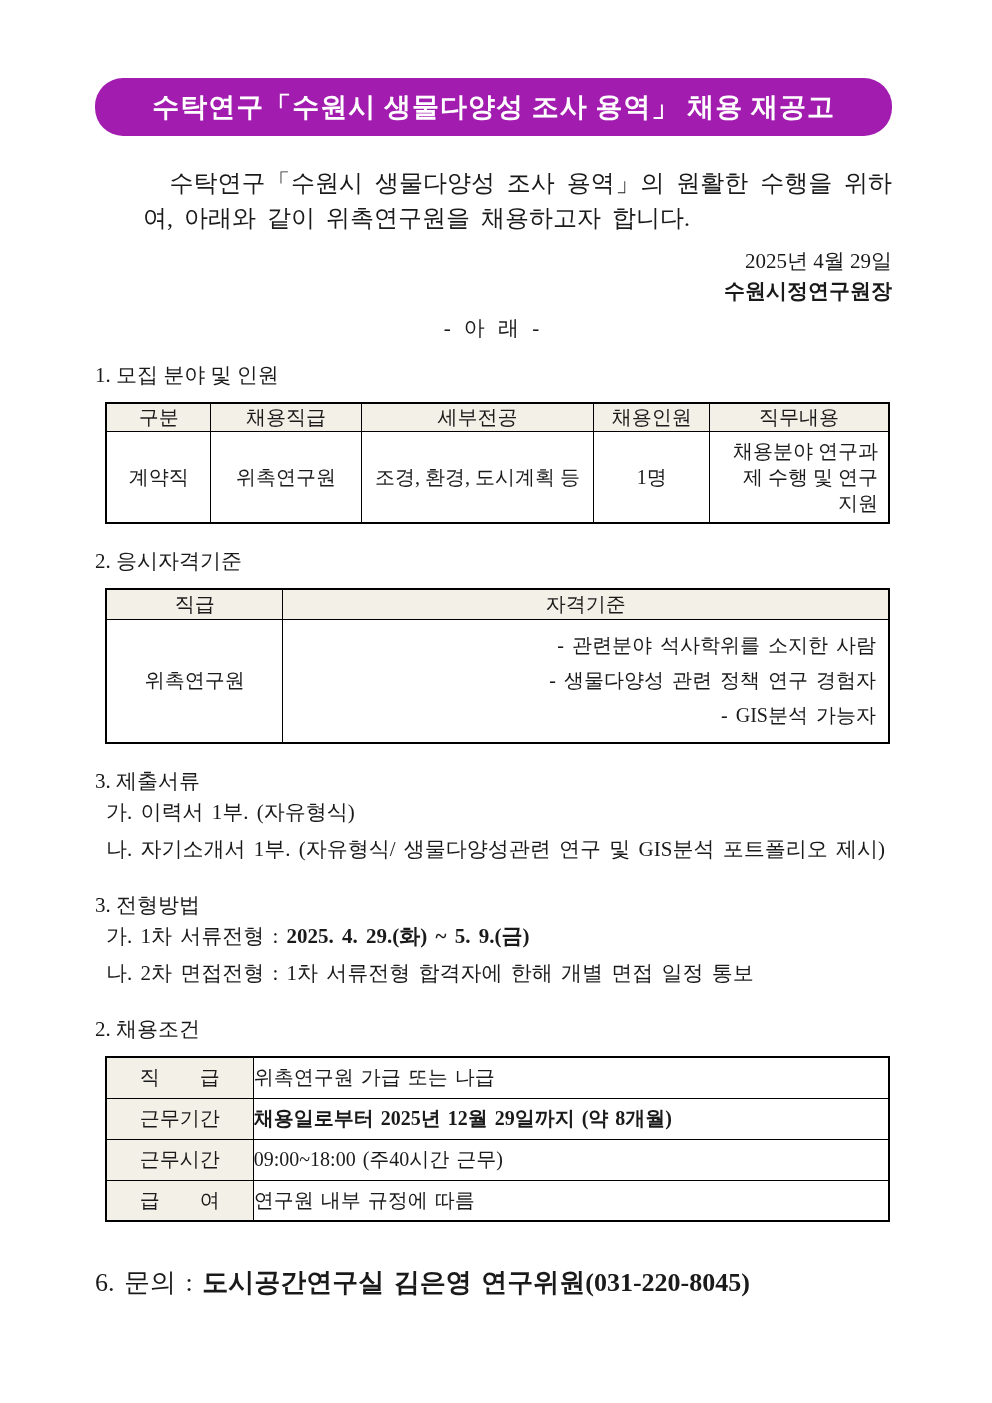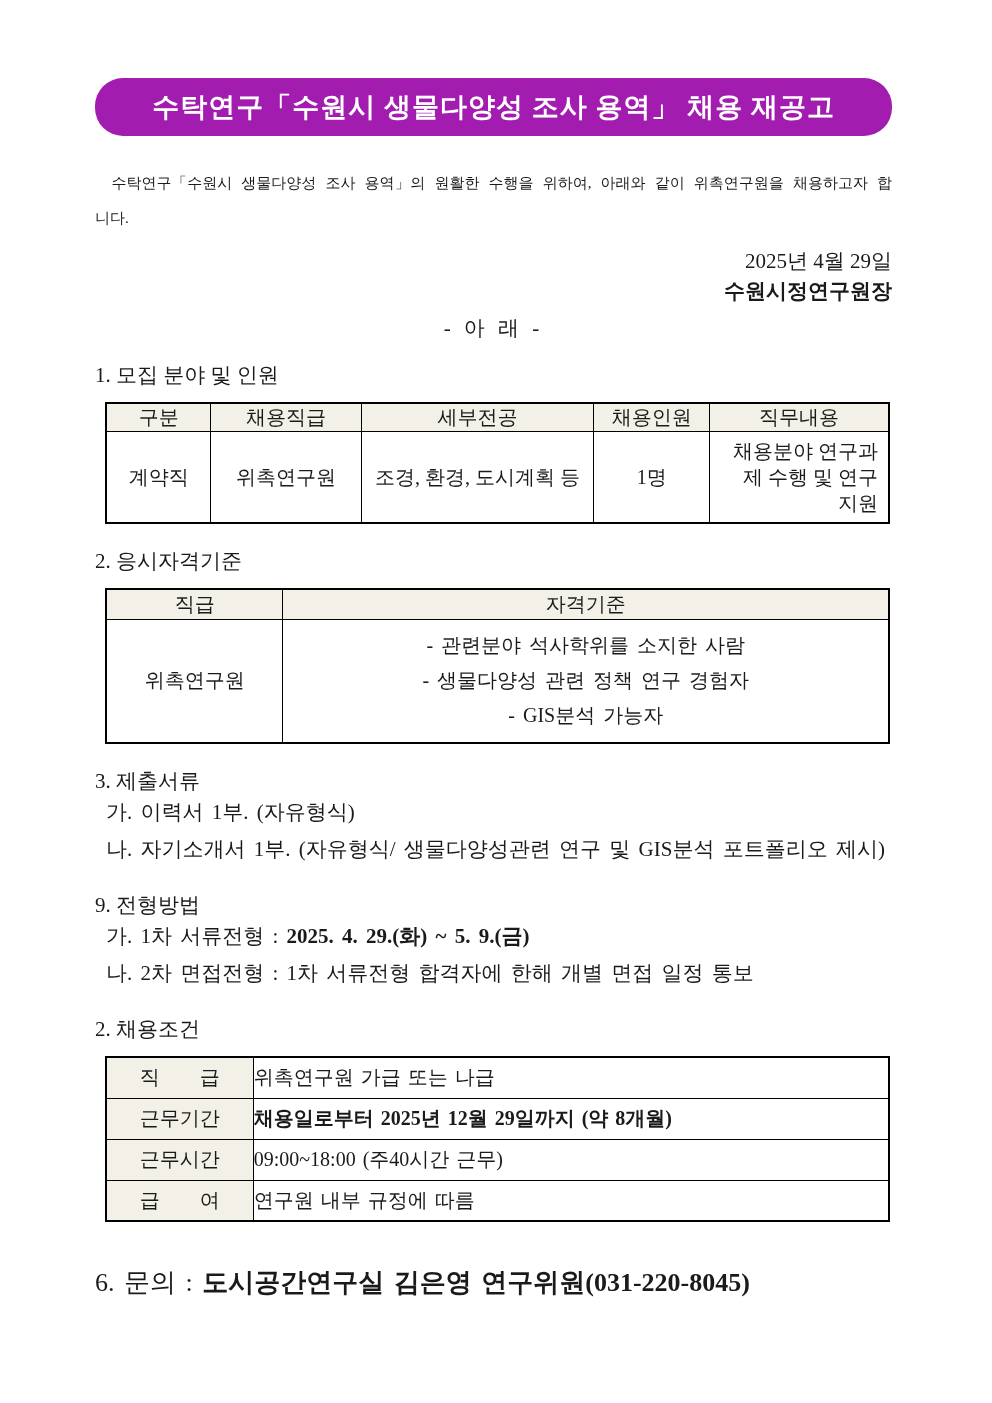--- a/index.html
+++ b/index.html
@@ -27,26 +27,27 @@
   .title-banner .title-text {
     color: #ffffff;
     font-size: 27px;
     font-weight: bold;
     letter-spacing: 1px;
     white-space: nowrap;
   }
 
   
   .intro {
-    font-size: 15px;
+    font-size: 24px;
     line-height: 35px;
     text-align: justify;
     text-indent: 1.1em;
     word-spacing: 5px;
     margin-bottom: 10px;
+    margin-left: 48px;
   }
 
   .right-line { text-align: right; font-size: 21px; line-height: 30px; }
   .issuer { font-weight: bold; }
   .below-divider { text-align: center; font-size: 21px; line-height: 28px; margin-top: 8px; letter-spacing: 4px; }
 
   .sec-heading { font-size: 21px; line-height: 26px; margin-top: 20px; }
   .sub-item { font-size: 21px; line-height: 37px; margin-left: 11px; word-spacing: 3px; }
 
   
@@ -74,21 +75,21 @@
   .t1 .c2 { width: 19.2%; }
   .t1 .c3 { width: 29.7%; }
   .t1 .c4 { width: 14.8%; }
   .t1 .c5 { width: 22.9%; }
   .t1 .duty-cell { text-align: right; padding: 6px 10px; line-height: 26px; }
 
   
   .t2 .c1 { width: 22.6%; }
   .t2-head th { height: 30px; }
   .t2-body td { height: 124px; }
-  .t2 .criteria-cell { text-align: center; padding: 0 12px; }
+  .t2 .criteria-cell { text-align: right; padding: 0 12px; }
   .t2 .criteria-line { line-height: 35px; word-spacing: 3px; }
 
   
   .t3 .c1 { width: 18.8%; }
   .t3 td { height: 41px; }
   .t3 .val-cell { text-align: left; padding-left: 0; word-spacing: 2px; }
 
   .bold { font-weight: bold; }
   .email-link { color: #2222cc; }
   .contact-line { font-size: 26px; line-height: 30px; margin-top: 46px; word-spacing: 3px; }
@@ -146,21 +147,21 @@
       </td>
     </tr>
   </tbody>
     </table>
 
   <div class="sec-heading gap-lg">3. 제출서류</div>
   <div class="sub-item">가. 이력서 1부. (자유형식)</div>
   <div class="sub-item">나. 자기소개서 1부. (자유형식/ 생물다양성관련 연구 및 GIS분석 포트폴리오 제시)</div>
 
 
-  <div class="sec-heading gap-lg">9. 전형방법</div>
+  <div class="sec-heading gap-lg">3. 전형방법</div>
   <div class="sub-item">
     <span>가. 1차 서류전형 : </span><span class="bold">2025. 4. 29.(화) ~ 5. 9.(금)</span>
   </div>
   <div class="sub-item">나. 2차 면접전형 : 1차 서류전형 합격자에 한해 개별 면접 일정 통보</div>
 
   <div class="sec-heading gap-lg">2. 채용조건</div>
   <table class="t3">
     <tbody>
         <tr>
       <td class="c1 hdr-bg">직　　급</td>

